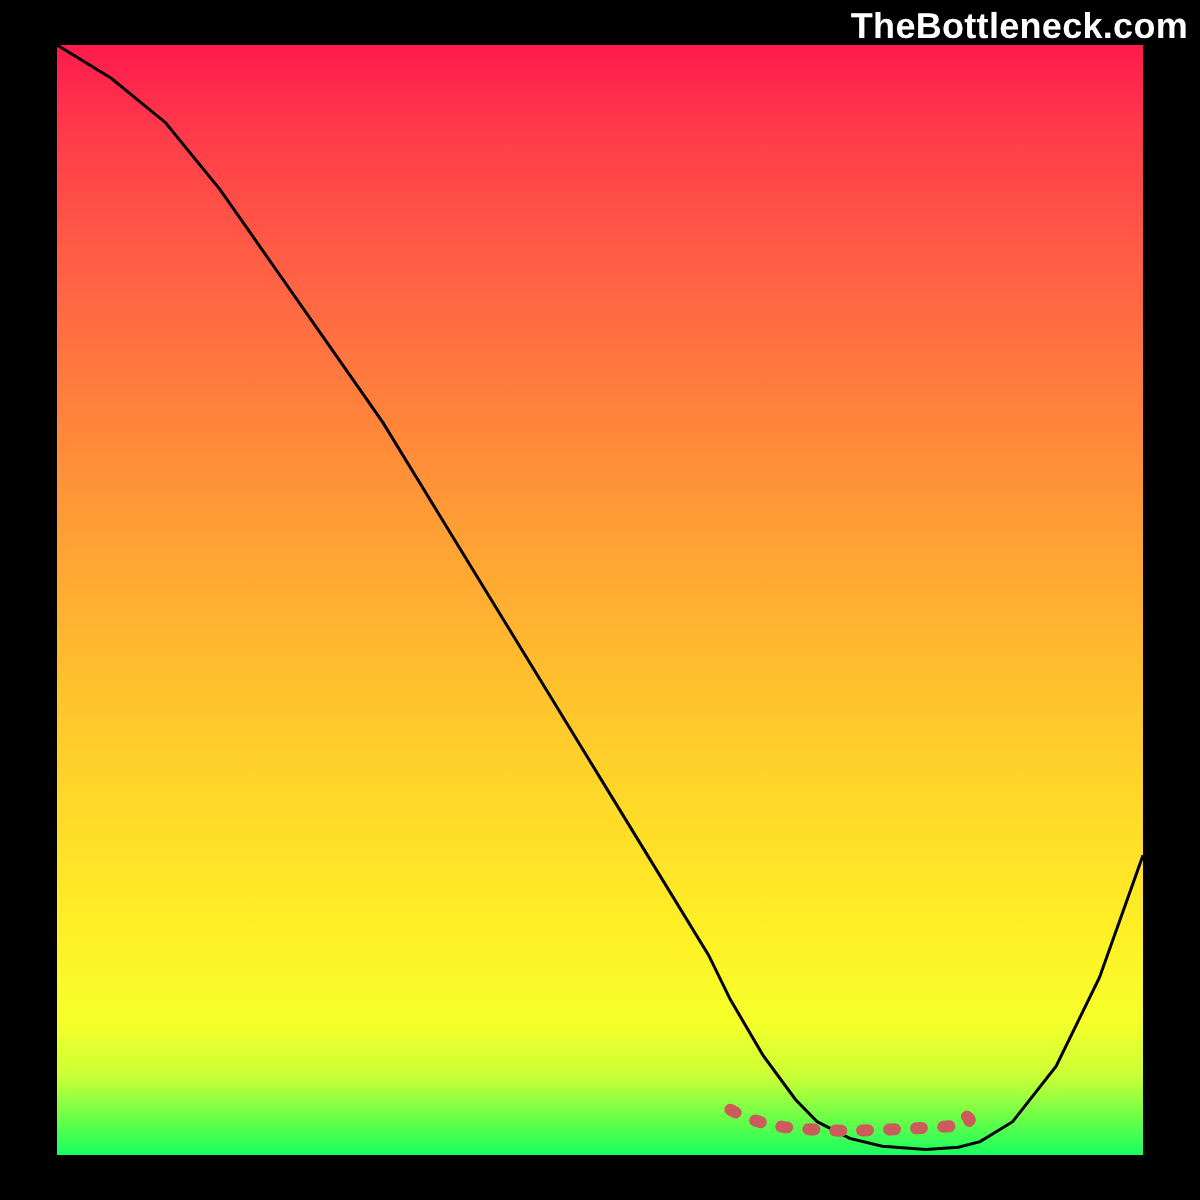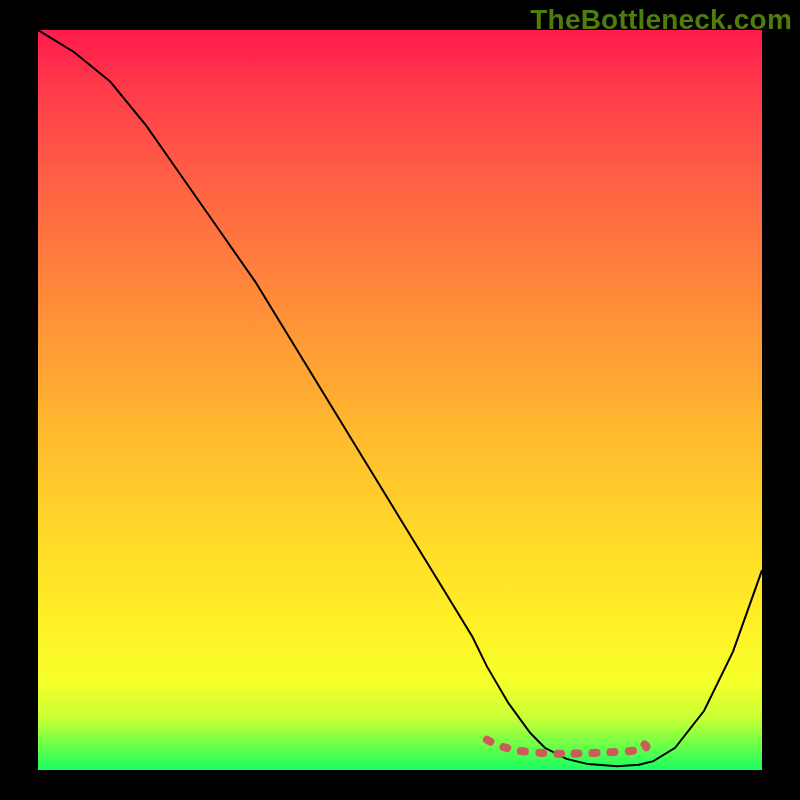--- a/index.html
+++ b/index.html
@@ -14,23 +14,23 @@
   .wrapper {
     position: relative;
     width: 800px;
     height: 800px;
     background: #000;
   }
   .watermark {
     position: absolute;
     top: 4px;
     right: 8px;
-    font-size: 28px;
+    font-size: 24px;
     font-weight: 600;
-    color: #4d7c0f;
+    color: #ffffff;
     letter-spacing: 0.2px;
     z-index: 3;
   }
   .plot-area {
     position: absolute;
     left: 38px;
     top: 30px;
     width: 724px;
     height: 740px;
     background: linear-gradient(to bottom,

